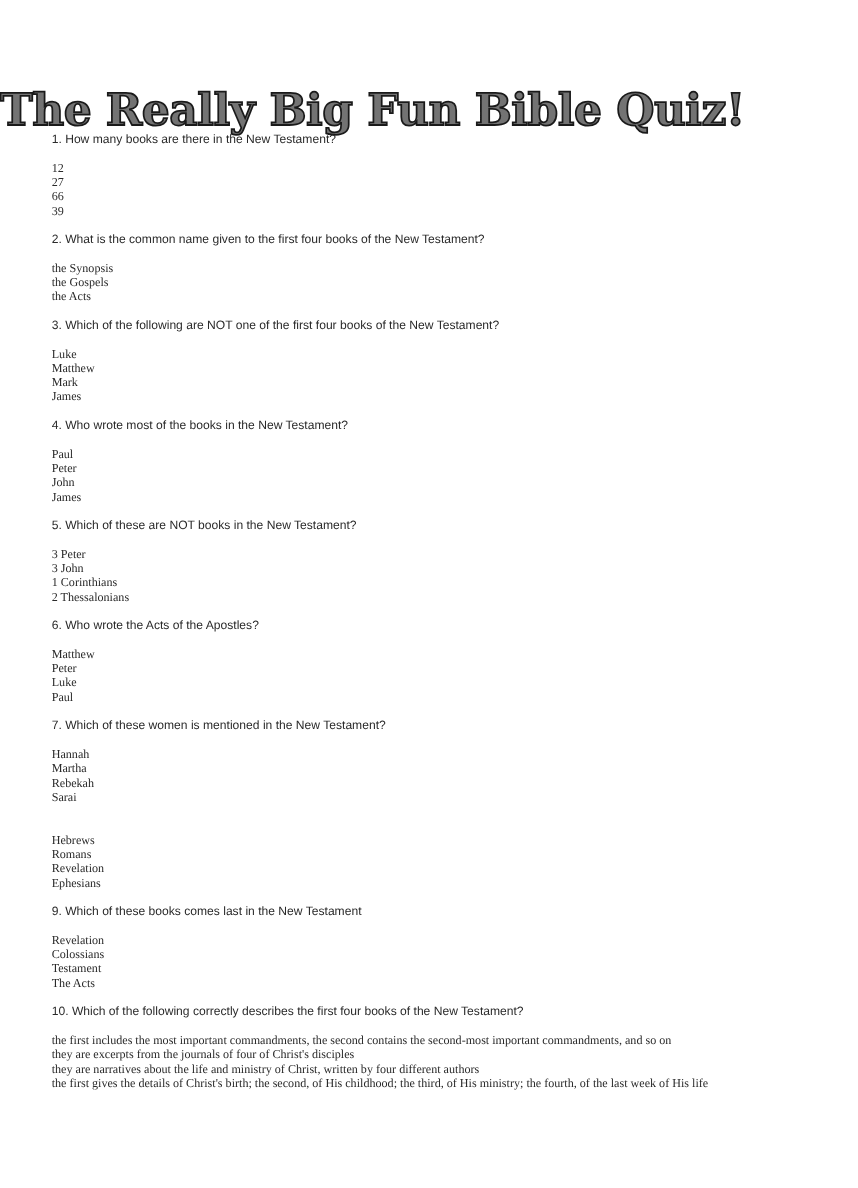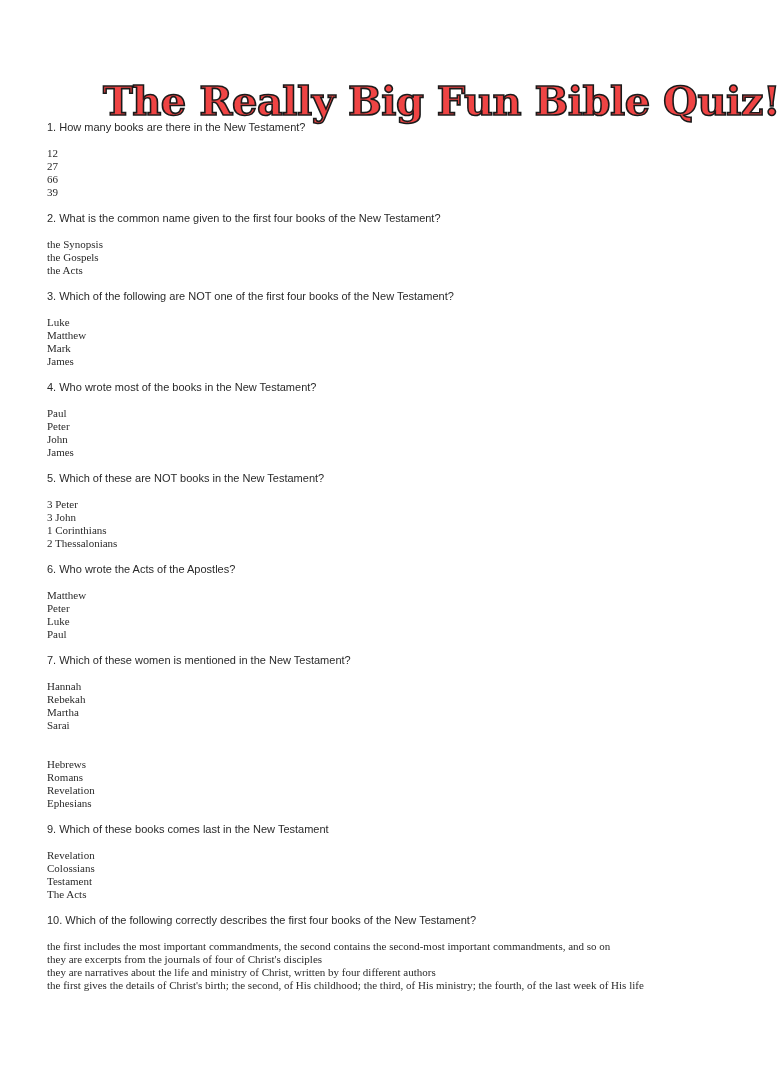--- a/index.html
+++ b/index.html
@@ -1,20 +1,20 @@
 <!DOCTYPE html>
 <html><head>
 <meta charset="utf-8">
 <style>
   html, body { margin: 0; padding: 0; background: #ffffff; }
   body { width: 780px; height: 1080px; position: relative; overflow: hidden; color: #222; }
   .title {
-    position: absolute; left: 0; top: 48px; width: 780px; text-align: right;
+    position: absolute; left: 0; top: 48px; width: 780px; text-align: left;
     font-family: "DejaVu Serif", serif; font-weight: 900; font-size: 40px;
-    letter-spacing: -0.5px; color: #ef4444; line-height: 52px;
+    letter-spacing: -0.5px; color: #737373; line-height: 52px;
     -webkit-text-stroke: 1.6px #1a1a1a;
   }
   .quiz {
     position: absolute; left: 47px; top: 121px; width: 720px;
     font-family: "Liberation Sans", sans-serif; font-size: 11px; line-height: 13px; color: #2a2a2a;
   }
   .q { margin: 0; }
   .question { height: 13px; white-space: nowrap; }
   .answers { margin-top: 13px; }
   .answer { height: 13px; white-space: nowrap; font-family: Liberation Serif, serif; }
@@ -82,22 +82,22 @@
       <div class="answer">Peter</div>
       <div class="answer">Luke</div>
       <div class="answer">Paul</div>
     </div>
     <div class="gap"></div>
   </div>
   <div class="q">
     <div class="question">7. Which of these women is mentioned in the New Testament?</div>
     <div class="answers">
       <div class="answer">Hannah</div>
+      <div class="answer">Martha</div>
       <div class="answer">Rebekah</div>
-      <div class="answer">Martha</div>
       <div class="answer">Sarai</div>
     </div>
     <div class="gap"></div>
   </div>
   <div class="q">
     <div class="answers">
       <div class="answer">Hebrews</div>
       <div class="answer">Romans</div>
       <div class="answer">Revelation</div>
       <div class="answer">Ephesians</div>

